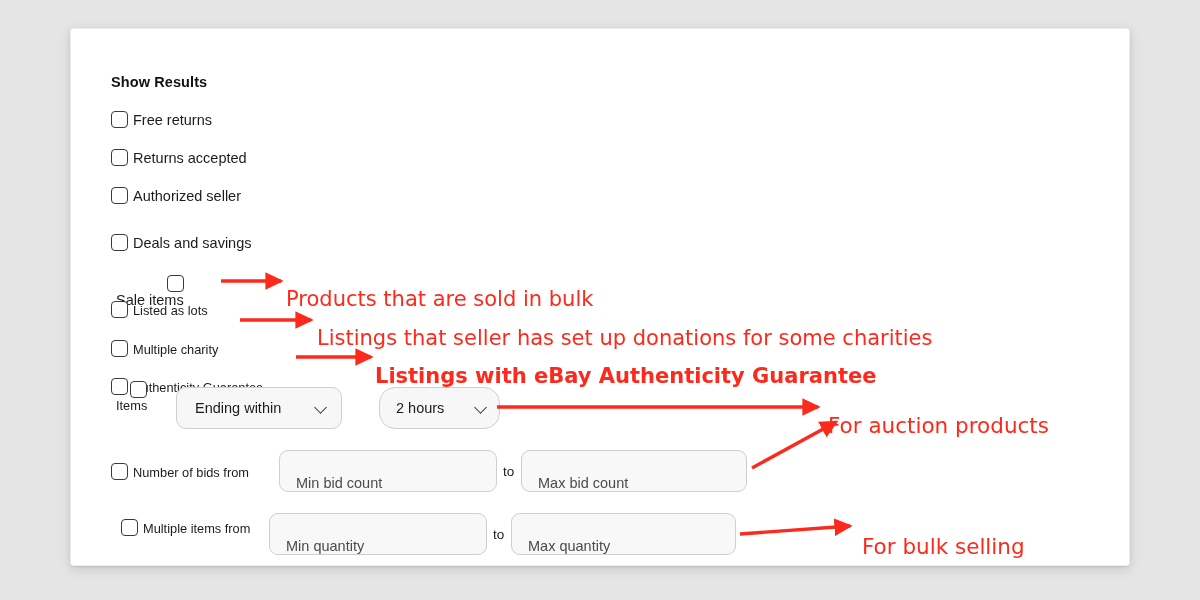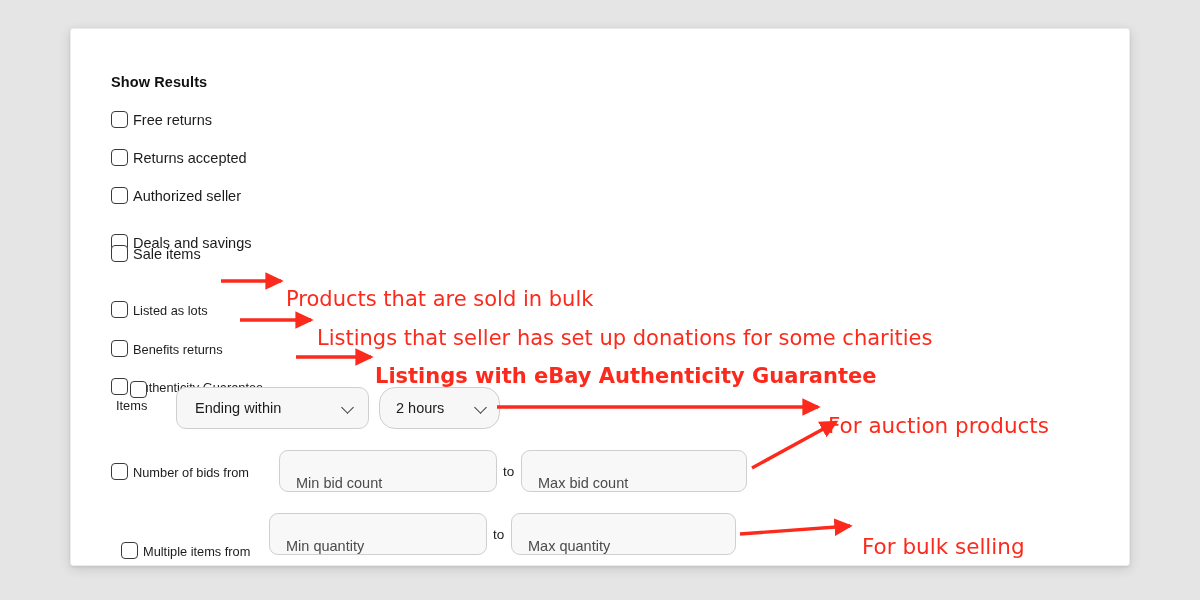--- a/index.html
+++ b/index.html
@@ -145,66 +145,66 @@
     <div class="cb-row sz-lg" style="top:158px;">
       <span class="cbox"></span>
       <span class="cb-label">Authorized seller</span>
     </div>
 
     <div class="cb-row sz-lg" style="top:196px;margin-top:9px;">
       <span class="cbox"></span>
       <span class="cb-label">Deals and savings</span>
     </div>
 
-    <div class="cb-row sz-lg" style="top:216px;">
+    <div class="cb-row sz-lg" style="top:246px;flex-direction:column;">
       <span class="cbox"></span>
       <span class="cb-label">Sale items</span>
     </div>
 
     <div class="cb-row sz-sm" style="top:272px;">
       <span class="cbox"></span>
       <span class="cb-label">Listed as lots</span>
     </div>
 
     <div class="cb-row sz-sm" style="top:311px;">
       <span class="cbox"></span>
-      <span class="cb-label">Benefits returns</span>
+      <span class="cb-label">Multiple charity</span>
     </div>
 
     <div class="cb-row sz-sm" style="top:349px;">
       <span class="cbox"></span>
       <span class="cb-label">Authenticity Guarantee</span>
     </div>
 
     <div class="cb-row sz-sm" style="top:352px;flex-direction:column;">
       <span class="cbox"></span>
       <span class="cb-label">Items</span>
     </div>
-    <div class="sel" style="left:105px; top:358px; width:193px;">
+    <div class="sel" style="left:105px; top:358px; width:166px;">
       <span>Ending within</span>
       <span class="chev"></span>
     </div>
     <div class="sel" style="left:308px; top:358px; width:121px; padding:0 12px 0 16px;border-radius:16px;">
       <span>2 hours</span>
       <span class="chev"></span>
     </div>
 
     <div class="cb-row sz-sm" style="top:434px;">
       <span class="cbox"></span>
       <span class="cb-label">Number of bids from</span>
     </div>
     <div class="tinput" style="left:208px; top:421px; width:218px;">
       <span>Min bid count</span>
     </div>
     <div class="to-lbl" style="left:432px; top:435px;">to</div>
     <div class="tinput" style="left:450px; top:421px; width:226px;">
       <span>Max bid count</span>
     </div>
 
-    <div class="cb-row sz-sm" style="top:513px;padding-left:10px;">
+    <div class="cb-row sz-sm" style="top:490px;padding-left:10px;">
       <span class="cbox"></span>
       <span class="cb-label">Multiple items from</span>
     </div>
     <div class="tinput" style="left:198px; top:484px; width:218px;">
       <span>Min quantity</span>
     </div>
     <div class="to-lbl" style="left:422px; top:498px;">to</div>
     <div class="tinput" style="left:440px; top:484px; width:225px;">
       <span>Max quantity</span>
     </div>

